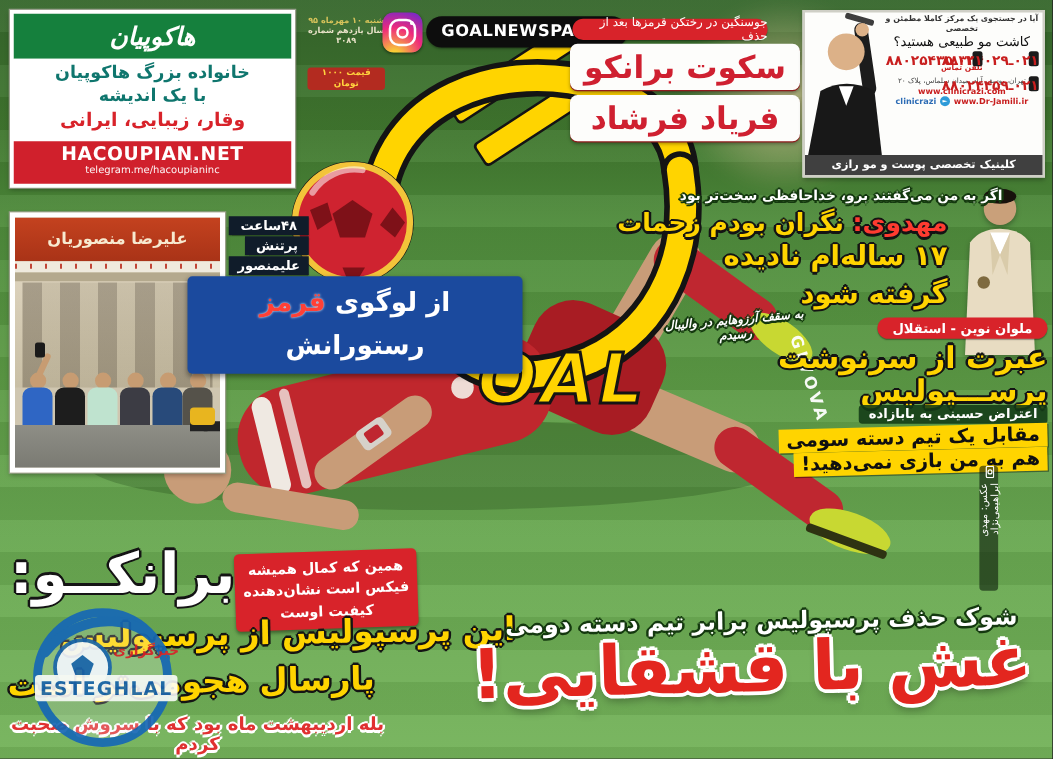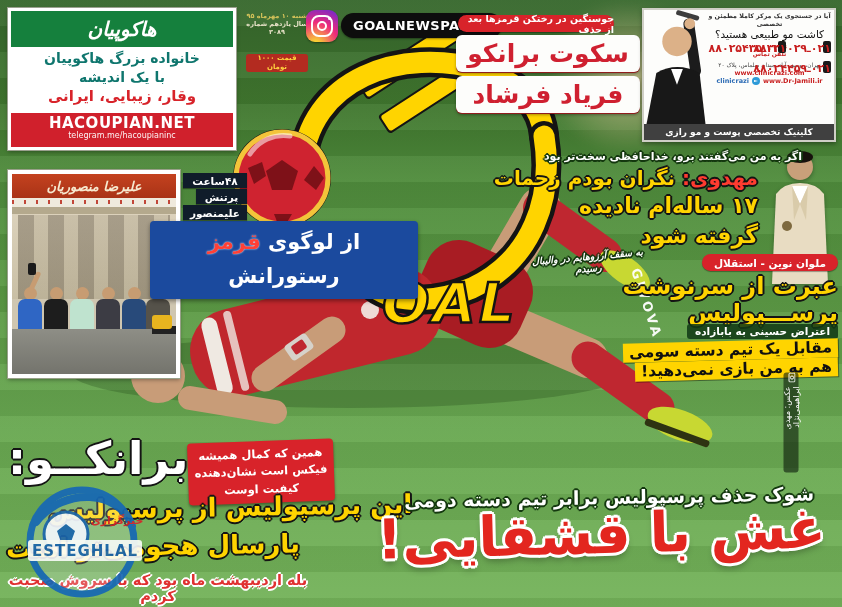--- a/index.html
+++ b/index.html
@@ -36,21 +36,21 @@
   .insta{left:306px;top:10px;width:32px;height:32px;z-index:6;border-radius:9px;
     background:radial-gradient(circle at 30% 110%,#f9ce34 10%,#ee2a7b 55%,#6228d7 100%);box-shadow:0 1px 2px rgba(0,0,0,.4);}
   .insta .frame{position:absolute;inset:5px;border:2.5px solid #fff;border-radius:8px;}
   .insta .lens{position:absolute;left:11px;top:11px;width:10px;height:10px;border:2.5px solid #fff;border-radius:50%;box-sizing:border-box;}
   .insta .dot{position:absolute;right:7px;top:7px;width:3px;height:3px;background:#fff;border-radius:50%;}
   .goal-pill{left:341px;top:13px;height:25px;z-index:6;background:#0d0d0d;color:#fff;border-radius:13px;
     display:flex;align-items:center;padding:0 12px;font-size:13px;font-weight:bold;letter-spacing:.5px;box-shadow:0 1px 2px rgba(0,0,0,.4);}
   .goal-logo{left:232px;top:18px;z-index:3;}
   
   .kicker-pill{left:458px;top:15px;width:156px;height:17px;z-index:6;background:#d8232a;border-radius:9px;
-    color:#fff;font-size:9.5px;font-weight:bold;display:flex;align-items:center;justify-content:center;box-shadow:0 1px 1px rgba(0,0,0,.35);}
+    color:#fff;font-size:9.5px;font-weight:normal;display:flex;align-items:center;justify-content:center;box-shadow:0 1px 1px rgba(0,0,0,.35);}
   .silence-box{left:456px;width:184px;height:37px;z-index:6;background:#fdfdfb;border-radius:6px;
     color:#cf2030;font-size:25px;font-weight:bold;display:flex;align-items:center;justify-content:center;
     box-shadow:0 1px 0 #8f1d1d,0 2px 3px rgba(0,0,0,.35);}
   
   .clinic{left:642px;top:8px;width:194px;height:134px;z-index:6;background:#fdfdfb;border:2px solid #cfcfc6;
     box-sizing:border-box;box-shadow:0 2px 4px rgba(0,0,0,.35);}
   .clinic .body{position:absolute;inset:0 0 16px 0;display:flex;}
   .clinic .figure{width:64px;height:100%;flex:0 0 64px;}
   .clinic .info{flex:1;text-align:center;padding:2px 3px 0 0;line-height:1.25;}
   .clinic .intro{font-size:6.3px;color:#333;font-weight:bold;}
@@ -77,22 +77,22 @@
   .est2{right:4px;top:299px;font-size:24px;z-index:6;white-space:nowrap;}
   .est-sub{right:4px;top:324px;z-index:6;background:rgba(18,58,22,.88);color:#fff;font-size:10.5px;font-weight:bold;
     padding:1px 8px 2px;border-radius:3px;}
   .est-quote{right:4px;z-index:6;background:#ffd400;color:#101010;font-size:15.5px;font-weight:bold;
     padding:0 6px 1px;transform:rotate(-1.5deg);box-shadow:1px 1px 0 rgba(0,0,0,.4);white-space:nowrap;}
   .credit{left:741px;top:415px;width:100px;height:15px;z-index:6;background:rgba(10,25,10,.6);border-radius:3px;
     color:#fff;font-size:8px;display:flex;align-items:center;justify-content:center;gap:4px;transform:rotate(-90deg);}
   
   .selfie{left:8px;top:170px;width:172px;height:208px;z-index:5;background:#cfc6b0;border:4px solid #fff;
     box-sizing:border-box;box-shadow:0 0 0 1px #98a089,0 2px 4px rgba(0,0,0,.35);overflow:hidden;}
-  .sf-sign{height:24px;background:linear-gradient(#c4421f,#a93317);color:#f7ead0;font-size:13px;font-weight:bold;
-    font-style:italic;display:flex;align-items:center;justify-content:center;}
+  .sf-sign{height:35px;background:linear-gradient(#c4421f,#a93317);color:#f7ead0;font-size:13px;font-weight:bold;
+    display:flex;align-items:center;justify-content:center;}
   .sf-sub{height:9px;background:#f3efe2;opacity:.9;
     background-image:repeating-linear-gradient(90deg,#c0392b 0 2px,transparent 2px 12px);background-size:100% 4px;background-position:0 2px;background-repeat:no-repeat;}
   .sf-store{height:92px;background:linear-gradient(#ddd3bd,#c9bfa5);position:relative;}
   .sf-store:before{content:"";position:absolute;inset:8px 6px 0 6px;
     background:repeating-linear-gradient(90deg,rgba(70,60,45,.35) 0 16px,rgba(150,140,115,.25) 16px 30px);}
   .sf-store:after{content:"";position:absolute;left:0;right:0;top:0;height:7px;background:#b4a98d;}
   .sf-crowd{position:relative;height:52px;margin-top:-22px;}
   .person{position:absolute;bottom:0;text-align:center;}
   .person .head{width:13px;height:13px;border-radius:50%;background:#c79c72;margin:0 auto -1px;}
   .person .body{width:24px;height:30px;border-radius:7px 7px 0 0;}

